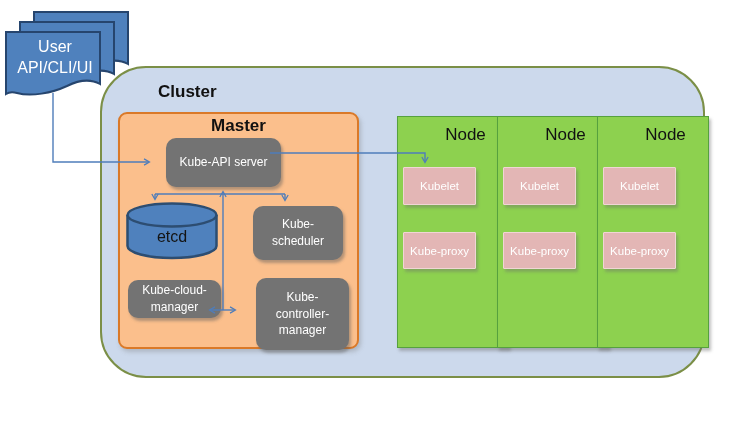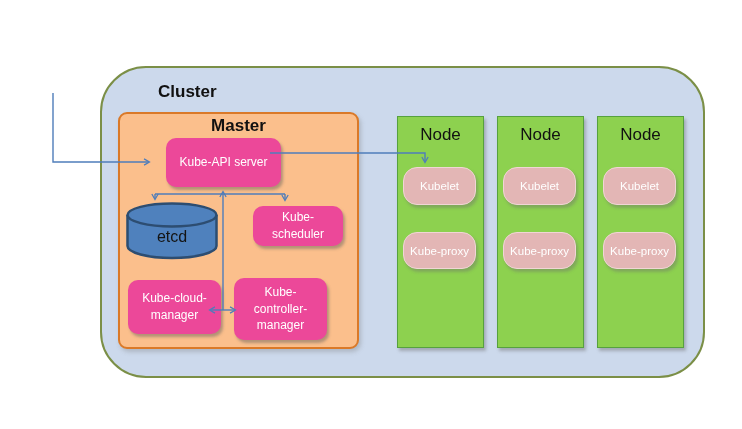--- a/index.html
+++ b/index.html
@@ -19,50 +19,51 @@
   .master{
     position:absolute;left:16px;top:44px;width:237px;height:233px;
     background:#fbbf8c;border:2.5px solid #da7928;border-radius:9px;
     box-shadow:2px 3px 4px rgba(120,120,120,.35);
   }
   .master-label{
     position:absolute;left:0;top:2px;width:100%;text-align:center;
     font-size:17px;font-weight:bold;color:#111111;
   }
   .bluebox{
-    position:absolute;background:#ec4899;border-radius:10px;color:#ffffff;
+    position:absolute;background:#737373;border-radius:10px;color:#ffffff;
     display:flex;align-items:center;justify-content:center;text-align:center;
     font-size:12px;line-height:1.4;padding:3px 8px;box-sizing:border-box;
     box-shadow:2px 3px 3px rgba(90,90,90,.45);
   }
   .api-box{left:46px;top:24px;width:115px;height:49px;}
-  .scheduler-box{left:133px;top:92px;width:90px;height:40px;}
-  .cloud-box{left:8px;top:166px;width:93px;height:54px;}
-  .controller-box{left:114px;top:164px;width:93px;height:62px;}
+  .scheduler-box{left:133px;top:92px;width:90px;height:54px;}
+  .cloud-box{left:8px;top:166px;width:93px;height:38px;}
+  .controller-box{left:136px;top:164px;width:93px;height:72px;}
   
   .etcd{position:absolute;left:6px;top:88px;width:92px;height:58px;}
   .etcd svg{position:absolute;left:0;top:0;}
   .etcd-label{
     position:absolute;left:0;top:16px;width:100%;height:38px;
     display:flex;align-items:center;justify-content:center;
     font-size:16px;color:#141414;
   }
   
   .node{
     position:absolute;top:48px;width:85px;height:230px;
     background:#8dd14f;border:1px solid #56a13e;
     box-shadow:2px 3px 3px rgba(110,110,110,.45);
+    padding-left:25px;
   }
   .node-1{left:295px;} .node-2{left:395px;} .node-3{left:495px;}
   .node-label{
     margin-top:8px;width:100%;text-align:center;font-size:17px;color:#111111;
   }
   .pinkbox{
     position:absolute;left:5px;width:73px;background:#e3b6b5;border:1.5px solid #f0d6d5;
-    border-radius:14px;color:#ffffff;display:flex;align-items:center;justify-content:center;
+    border-radius:1px;color:#ffffff;display:flex;align-items:center;justify-content:center;
     text-align:left;font-size:11.5px;box-sizing:border-box;
     box-shadow:2px 3px 3px rgba(110,110,110,.4);
   }
   .kubelet-box{top:50px;height:38px;}
   .proxy-box{top:115px;height:37px;}
   
   .user-shape{position:absolute;left:4px;top:10px;width:126px;height:94px;}
   .user-text{
     position:absolute;left:2px;top:26px;width:98px;text-align:center;color:#ffffff;
     font-size:16px;line-height:21px;
@@ -111,20 +112,33 @@
       <div class="pinkbox proxy-box">Kube-proxy</div>
     </div>
 
     <div class="node node-3">
       <div class="node-label">Node</div>
       <div class="pinkbox kubelet-box">Kubelet</div>
       <div class="pinkbox proxy-box">Kube-proxy</div>
     </div>
   </div>
 
+  <div class="user-shape">
+    <svg width="126" height="94" viewBox="0 0 126 94">
+      <g fill="#4f81bd" stroke="#26456e" stroke-width="2">
+        <path transform="translate(29,1)" d="M1,1 H95 V53 C86,48 74,49 62,55 C47,62 26,66 12,62 C8,61 4,61 1,63 Z"></path>
+        <path transform="translate(15,11)" d="M1,1 H95 V53 C86,48 74,49 62,55 C47,62 26,66 12,62 C8,61 4,61 1,63 Z"></path>
+        <path transform="translate(1,21)" d="M1,1 H95 V53 C86,48 74,49 62,55 C47,62 26,66 12,62 C8,61 4,61 1,63 Z"></path>
+      </g>
+    </svg>
+    <div class="user-text">
+      <div>User</div>
+      <div>API/CLI/UI</div>
+    </div>
+  </div>
 
   <svg class="connectors" viewBox="0 0 742 429">
     <defs>
       <marker id="arrow" viewBox="0 0 10 10" refX="7.5" refY="5" markerWidth="9" markerHeight="9" markerUnits="userSpaceOnUse" orient="auto-start-reverse">
         <path d="M2,1.5 L8,5 L2,8.5" fill="none" stroke="#4f7dba" stroke-width="1.4"></path>
       </marker>
     </defs>
     <g fill="none" stroke="#4f7dba" stroke-width="1.4">
 
       <path d="M53,93 L53,162 L149,162" marker-end="url(#arrow)"></path>

